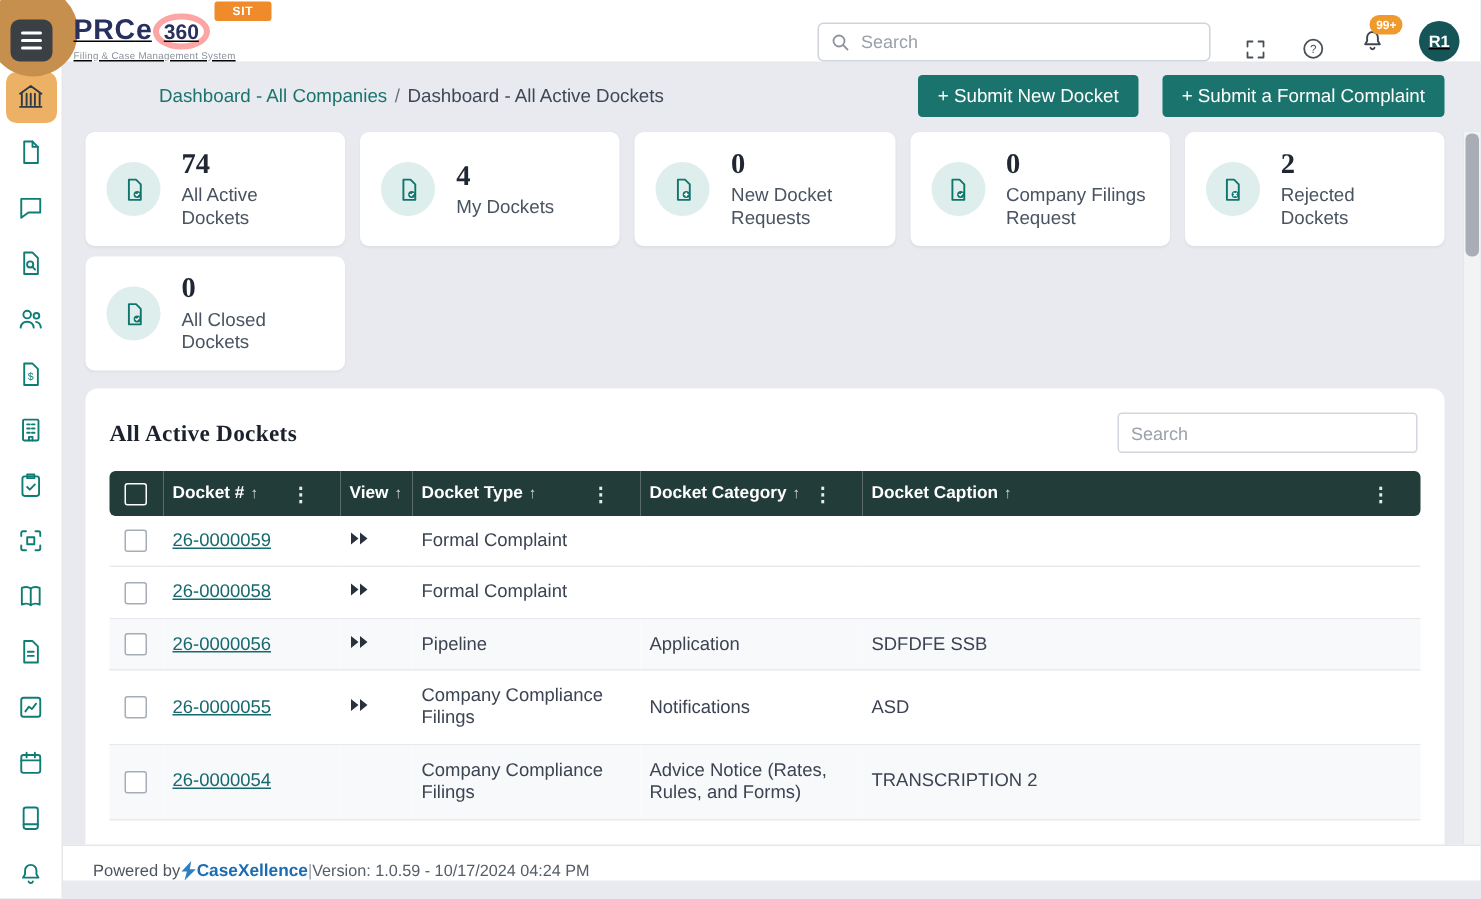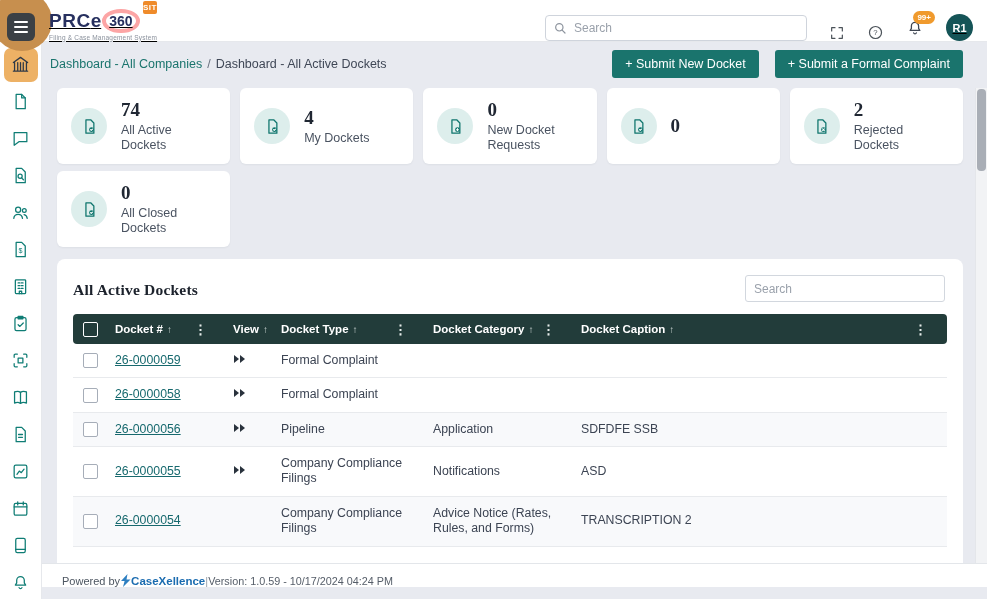--- a/index.html
+++ b/index.html
@@ -9,41 +9,41 @@
   .topbar { position:absolute; top:0; left:0; right:0; height:42px; background:#fff; border-bottom:1px solid #e6e8ec; display:flex; align-items:flex-end; z-index:30;text-decoration:underline; }
   .spotlight { position:absolute; left:-8px; top:-9px; width:60px; height:60px; border-radius:50%; background:#c78f4e; z-index:2; }
   .hamburger { position:relative; z-index:3; margin-left:7px; width:28px; height:28px; background:#3b4045; border:none; border-radius:6px; display:flex; flex-direction:column; justify-content:center; align-items:center; gap:3px; cursor:pointer; }
   .hamburger span { display:block; width:14px; height:2px; background:#fff; border-radius:1px; }
   .logo { margin-left:14px; position:relative; z-index:3; line-height:1; }
   .logo-line { display:flex; align-items:center; }
   .logo-prc { font-size:19px; font-weight:800; color:#27305f; letter-spacing:.5px; }
   .logo-e { font-size:19px; font-weight:800; color:#27305f; }
   .logo-360 { font-size:14px; font-weight:800; color:#27305f; border:4px solid #fca5a5; border-radius:50%; padding:1px 3px; margin-left:1px; }
   .logo-tag { font-size:6.5px; color:#8a919c; margin-top:2px; letter-spacing:.2px; }
-  .env-badge { position:absolute; left:143px; top:1px; z-index:4; background:#ef8b2a; color:#fff; font-size:8px; font-weight:700; padding:2px 0; border-radius:2px; letter-spacing:.5px; }
+  .env-badge { position:absolute; left:143px; top:1px; z-index:4; background:#ef8b2a; color:#fff; font-size:8px; font-weight:700; padding:2px 12px; border-radius:2px; letter-spacing:.5px; }
   .search-wrap { margin-left:auto; position:relative; width:262px; height:26px; }
   .search-wrap svg { position:absolute; left:7px; top:5px; }
   .search-input { width:100%; height:100%; border:1px solid #cfd4dc; border-radius:4px; padding:0 8px 0 28px; font-size:12px; color:#3c4453; outline:none; background:#fff; }
   .search-input::placeholder { color:#9aa1ab; }
   .tb-icon { background:none; border:none; margin-left:22px; cursor:pointer; display:grid; place-items:center; }
   .bell-wrap { position:relative; margin-left:22px; cursor:pointer; }
   .notif-badge { position:absolute; top:-8px; right:-11px; background:#f09a2d; color:#fff; font-size:8px; font-weight:700; border-radius:8px; padding:2px 4px; }
   .avatar { margin-left:22px; margin-right:14px; width:27px; height:27px; border-radius:50%; background:#155457; color:#fff; font-size:11px; font-weight:700; display:grid; place-items:center; cursor:pointer; }
 
   
   .sidebar { position:absolute; left:0; top:42px; bottom:0; width:42px; background:#fff; border-right:1px solid #e6e8ec; display:flex; flex-direction:column; padding-top:4px; z-index:20; }
   .side-item { height:37px; flex:none; display:grid; place-items:center; cursor:pointer; }
   .ic { width:19px; height:19px; stroke:#0f7d75; fill:none; stroke-width:1.6; stroke-linecap:round; stroke-linejoin:round; }
   .side-item.active { position:relative; }
   .side-item.active .active-bg { width:34px; height:34px; background:#edb165; border-radius:7px; display:grid; place-items:center; }
   .side-item.active .ic { stroke:#2e3947; }
 
   
   .main { position:absolute; left:42px; top:42px; right:0; bottom:24px; overflow:hidden; }
-  .crumb-row { height:44px; display:flex; align-items:center; justify-content:space-between; padding:0 24px 0 8px; }
+  .crumb-row { height:44px; display:flex; align-items:center; justify-content:space-between; padding:0 24px 0 20px;margin-left:44px; }
   .breadcrumb { font-size:12.5px; }
   .breadcrumb a { color:#1a746d; text-decoration:none; cursor:pointer; }
   .crumb-sep { color:#6b7280; margin:0 5px; }
   .crumb-current { color:#3f4756; }
   .action-buttons { display:flex; gap:16px; }
   .btn-teal { background:#1a746d; color:#fff; border:none; border-radius:3px; font-size:12.5px; font-weight:500; padding:7px 13px; cursor:pointer; font-family:inherit; }
 
   .stats { margin:2px 24px 0 15px; display:grid; grid-template-columns:repeat(5,1fr); gap:7px 10px; }
   .stat-card { background:#fff; border-radius:6px; height:76px; display:flex; align-items:center; padding:0 14px; box-shadow:0 1px 2px rgba(20,30,40,.05); cursor:pointer; }
   .stat-icon { flex:none; width:36px; height:36px; border-radius:50%; background:#ddeeec; display:grid; place-items:center; }
@@ -281,20 +281,21 @@
     <div class="stat-card">
       <span class="stat-icon">
           <svg viewBox="0 0 24 24">
             <path d="M7.5 3.5h6l4 4v13h-10z"></path>
             <circle cx="14.5" cy="16" r="3" fill="#0f756d" stroke="none"></circle>
             <path d="M13.3 16l.9.9 1.6-1.7" stroke="#fff" stroke-width="1.3"></path>
           </svg>
         </span>
       <div class="stat-text">
           <div class="stat-value">0</div>
+          <div class="stat-label">Company Filings Request</div>
         </div>
     </div>
     <div class="stat-card">
       <span class="stat-icon">
           <svg viewBox="0 0 24 24">
             <path d="M7.5 3.5h6l4 4v13h-10z"></path>
             <circle cx="14.5" cy="16" r="3" fill="#0f756d" stroke="none"></circle>
             <path d="M13.4 14.9l2.2 2.2M15.6 14.9l-2.2 2.2" stroke="#fff" stroke-width="1.3"></path>
           </svg>
         </span>

